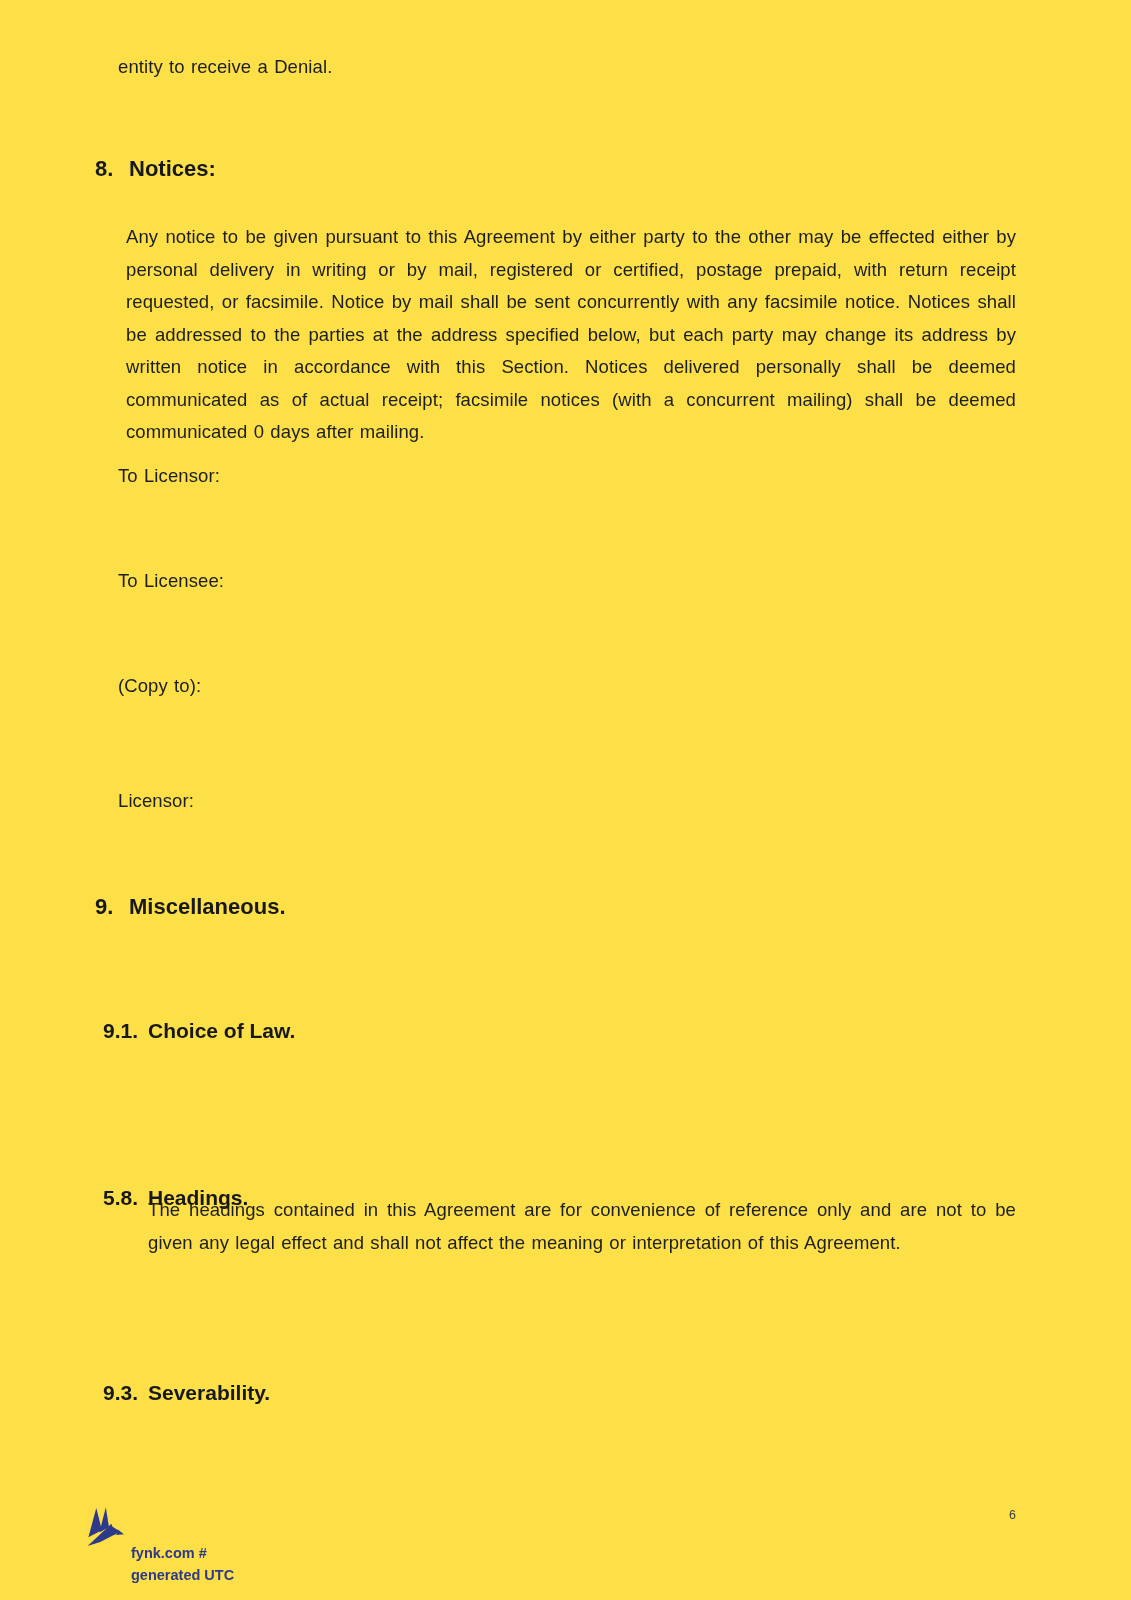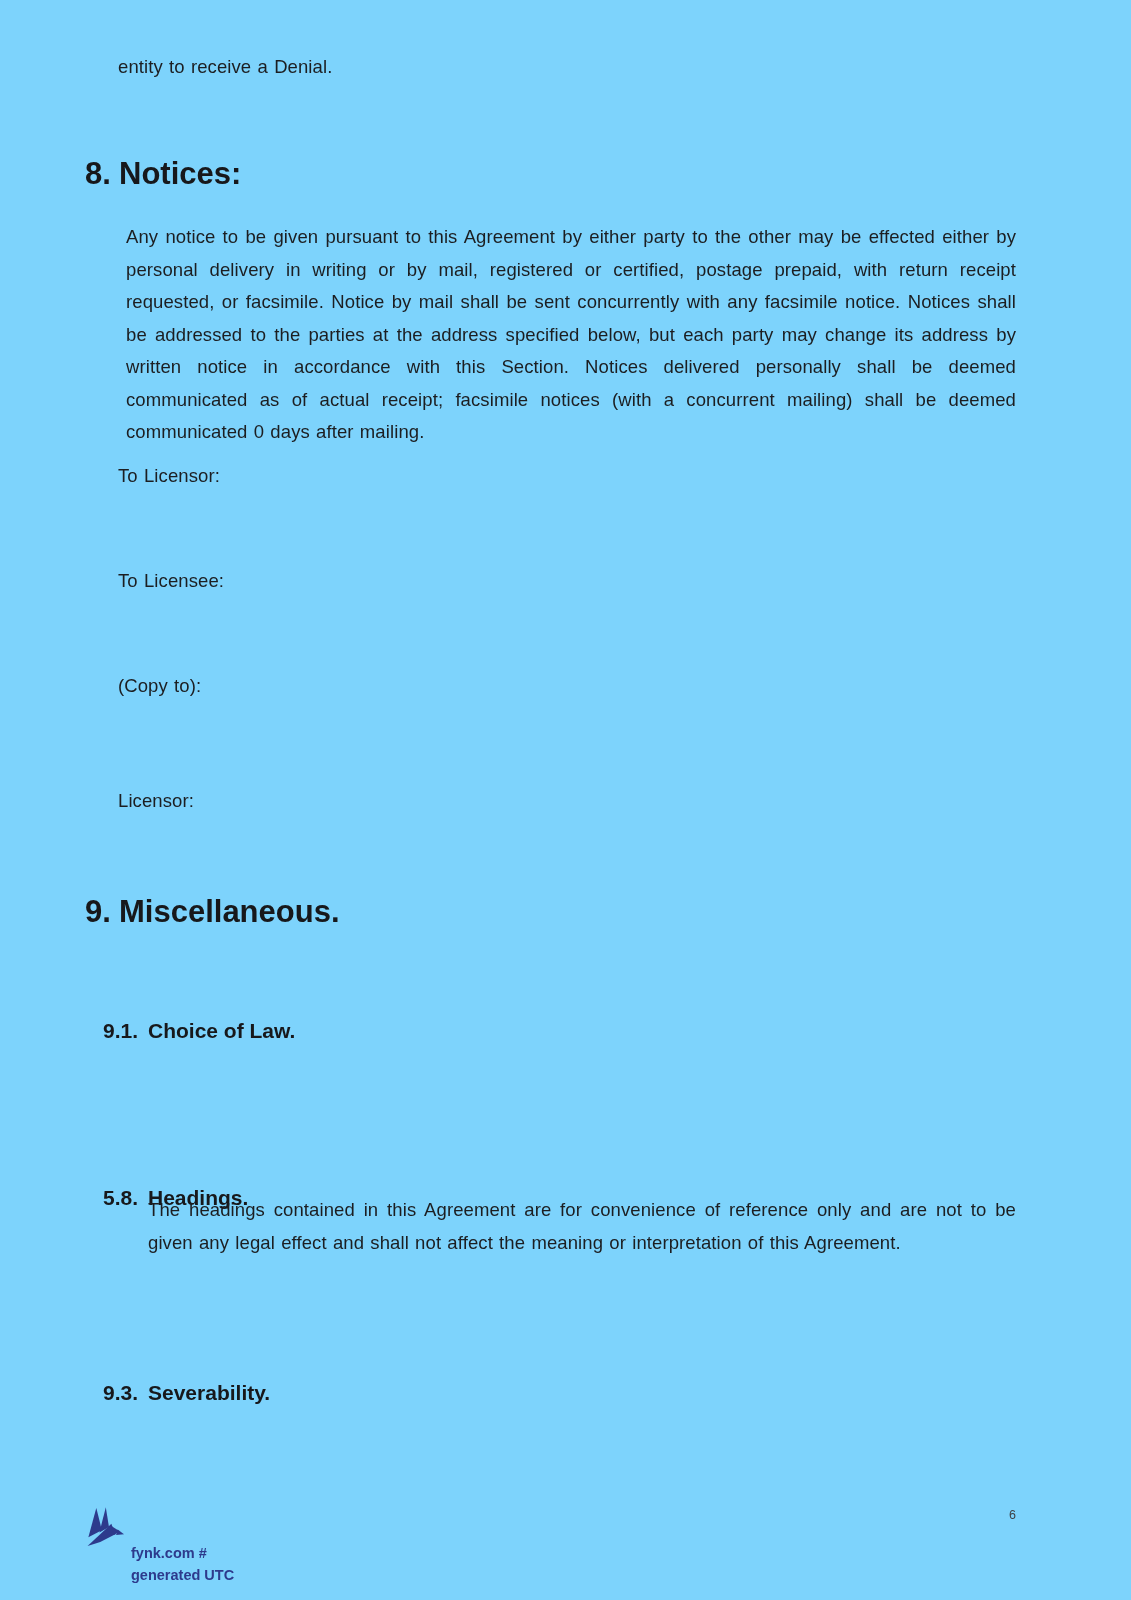--- a/index.html
+++ b/index.html
@@ -4,21 +4,21 @@
 <style>
   html, body {
     margin: 0;
     padding: 0;
     background: #ffffff;
   }
   .page {
     position: relative;
     width: 1131px;
     height: 1600px;
-    background: #7dd3fc;
+    background: #fde047;
     font-family: "Liberation Sans", sans-serif;
     color: #1c1e21;
     overflow: hidden;
   }
   .abs { position: absolute; }
 
   .body-text {
     font-size: 18.5px;
     line-height: 32.5px;
     letter-spacing: 0.1px;
@@ -35,23 +35,23 @@
     left: 148px;
     right: 115px;
     text-align: justify;
   }
   .label-line {
     left: 118px;
     line-height: 1.2;
   }
 
   .h1 {
-    left: 85px;
+    left: 95px;
     right: 115px;
-    font-size: 31px;
+    font-size: 22px;
     font-weight: bold;
     line-height: 1;
     color: #17181b;
     white-space: nowrap;
   }
   .h1 .num {
     display: inline-block;
     width: 34px;
   }
   .h2 {

